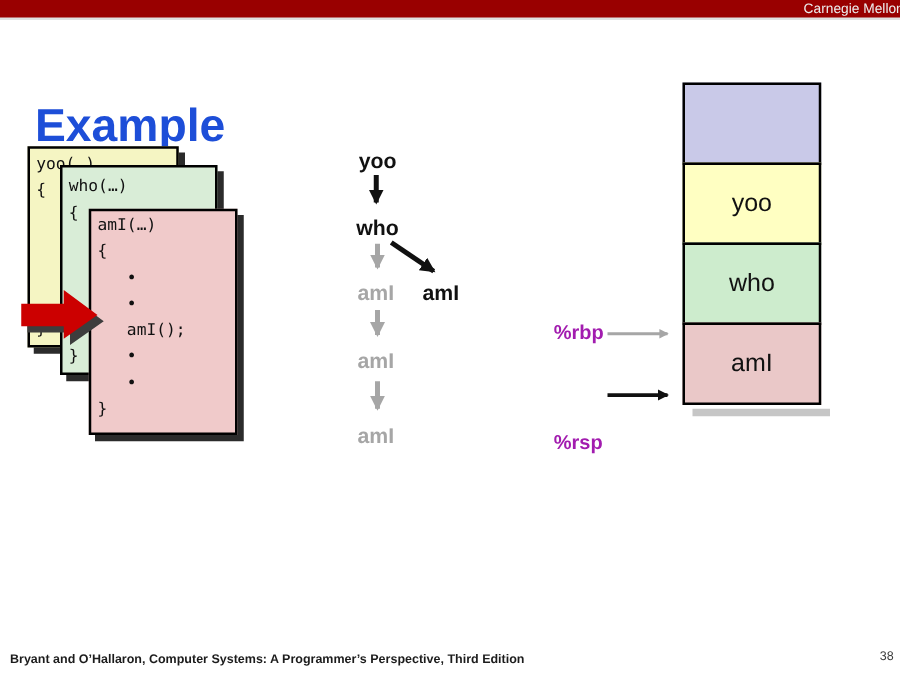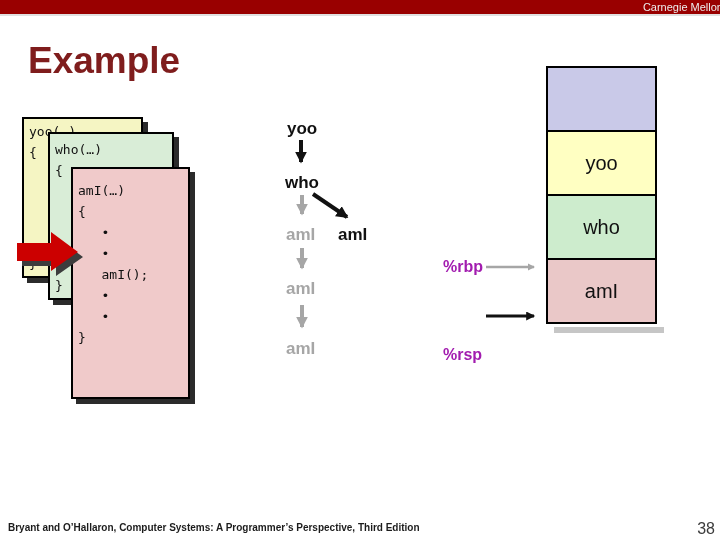--- a/index.html
+++ b/index.html
@@ -26,44 +26,44 @@
 
   
   .codebox{position:absolute;border:2px solid #000;box-sizing:border-box;
            box-shadow:5px 5px 0 #2b2b2b;color:#111;
            font-family:"DejaVu Sans Mono","Liberation Mono",monospace;
            font-size:13px;line-height:21px;}
   .codebox .cl{white-space:pre;padding-left:5px;}
   .codebox .closing{position:absolute;left:5px;bottom:2px;white-space:pre;}
   #codebox-yoo{left:22px;top:117px;width:121px;height:161px;padding-top:2px;z-index:1;}
   #codebox-who{left:48px;top:132px;width:126px;height:168px;padding-top:5px;z-index:2;}
-  #codebox-ami{left:71px;top:167px;width:119px;height:232px;padding-top:11px;z-index:3;}
+  #codebox-ami{left:71px;top:167px;width:119px;height:181px;padding-top:1px;z-index:3;}
 
   
   .chain{position:absolute;font-size:17px;font-weight:bold;z-index:4;}
 
   
   #arrows{position:absolute;left:0;top:0;z-index:5;pointer-events:none;}
   .st-black{stroke:#111111;fill:none;}
   .st-gray{stroke:#a6a6a6;fill:none;}
 
   
   .citation{position:absolute;left:8px;top:522px;font-size:10px;font-weight:bold;color:#1c1c1c;}
-  .pagenum{position:absolute;right:5px;top:520px;font-size:16px;color:#3c3c3c;}
+  .pagenum{position:absolute;right:5px;top:520px;font-size:10px;color:#3c3c3c;}
 </style>
 </head>
 <body>
 
 <div id="slide">
 
   <div class="banner" style="background-color: rgb(153, 0, 0);">
     <span class="banner-text">Carnegie Mellon</span>
   </div>
 
-  <div class="title" style="color: #7f1d1d;">Example</div>
+  <div class="title" style="color: #1d4ed8; margin-top: 40px;">Example</div>
 
 
   <div class="frame" style="top: 66px; background-color: rgb(201, 201, 232);">
     <span></span>
   </div>
   <div class="frame" style="top: 130px; background-color: rgb(255, 255, 194);">
     <span>yoo</span>
   </div>
   <div class="frame" style="top: 194px; background-color: rgb(205, 236, 205);">
     <span>who</span>

